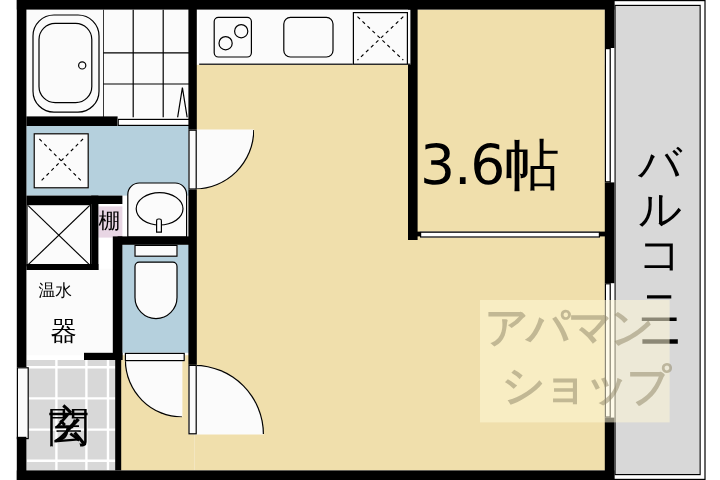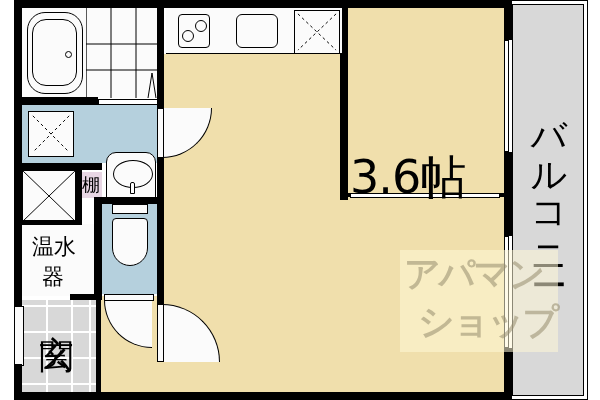--- a/index.html
+++ b/index.html
@@ -27,21 +27,21 @@
   <div class="abs floor-gray" style="left:512px; top:4px; width:72px; height:392px; border:1.5px solid #000; outline:3px solid #fff; box-shadow:0 0 0 4px #000;"></div>
   <div class="label" style="left:527px; top:95px; width:40px; font-size:36px; writing-mode:vertical-rl; text-orientation:upright; letter-spacing:2px;">バルコニー</div>
 
   <div class="abs floor-wood" style="left:162px; top:54px; width:345px; height:338px;"></div>
   <div class="abs floor-wood" style="left:100px; top:296px; width:62px; height:96px;"></div>
 
   <div class="abs floor-wood" style="left:346px; top:8px; width:158px; height:190px;"></div>
   <div class="wall" style="left:340px; top:4px; width:8px; height:196px;"></div>
   <div class="wall" style="left:340px; top:193px; width:166px; height:4px;"></div>
   <div class="abs" style="left:350px; top:193px; width:150px; height:5px; background:#fff; border:1px solid #000;"></div>
-  <div class="label" style="left:350px; top:114px; font-size:46px; letter-spacing:-1px;margin-top:40px;">3.6帖</div>
+  <div class="label" style="left:350px; top:114px; font-size:46px; letter-spacing:-1px;">3.6帖</div>
 
   <div class="abs floor-white" style="left:166px; top:8px; width:176px; height:46px; border-bottom:1.5px solid #000;"></div>
   <div class="abs" style="left:178px; top:14px; width:32px; height:34px; border:1.5px solid #000; border-radius:4px;">
     <div class="abs" style="left:3px; top:15px; width:12px; height:12px; border:1.5px solid #000; border-radius:50%;"></div>
     <div class="abs" style="left:16px; top:5px; width:12px; height:12px; border:1.5px solid #000; border-radius:50%;"></div>
   </div>
   <div class="abs" style="left:236px; top:14px; width:42px; height:34px; border:1.5px solid #000; border-radius:6px;"></div>
   <div class="xbox" style="left:294px; top:10px; width:46px; height:44px;">
     <svg viewBox="0 0 46 44">
         <line x1="3" y1="3" x2="43" y2="41" stroke="#000" stroke-dasharray="3,3"></line>
@@ -80,21 +80,21 @@
   <div class="xbox" style="left:22px; top:170px; width:54px; height:52px;">
     <svg viewBox="0 0 54 52">
         <line x1="0" y1="0" x2="54" y2="52" stroke="#000"></line>
         <line x1="54" y1="0" x2="0" y2="52" stroke="#000"></line>
       </svg>
   </div>
   <div class="abs" style="left:82px; top:172px; width:20px; height:26px; background:#e8d6e4;"></div>
   <div class="label" style="left:82px; top:176px; font-size:18px;">棚</div>
 
   <div class="abs floor-white" style="left:22px; top:224px; width:72px; height:72px;"></div>
-  <div class="label" style="left:32px; top:236px; font-size:22px;">温水</div>
+  <div class="label" style="left:32px; top:236px; font-size:14px;">温水</div>
   <div class="label" style="left:42px; top:266px; font-size:22px;">器</div>
 
   <div class="abs floor-wet" style="left:102px; top:204px; width:56px; height:90px;"></div>
   <div class="abs floor-white" style="left:112px; top:204px; width:36px; height:10px; border:1.3px solid #000;"></div>
   <div class="abs floor-white" style="left:112px; top:218px; width:36px; height:48px; border:1.3px solid #000; border-radius:4px 4px 18px 18px;"></div>
 
   <div class="abs floor-gray" style="left:22px; top:300px; width:76px; height:92px;"></div>
   <svg class="abs" style="left:22px; top:300px;" width="76" height="92" viewBox="0 0 76 92">
     <g stroke="#fff" stroke-width="2">
       <line x1="25" y1="0" x2="25" y2="92"></line>

